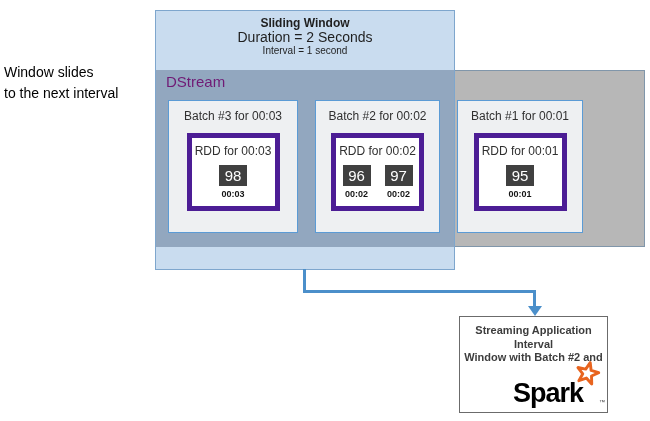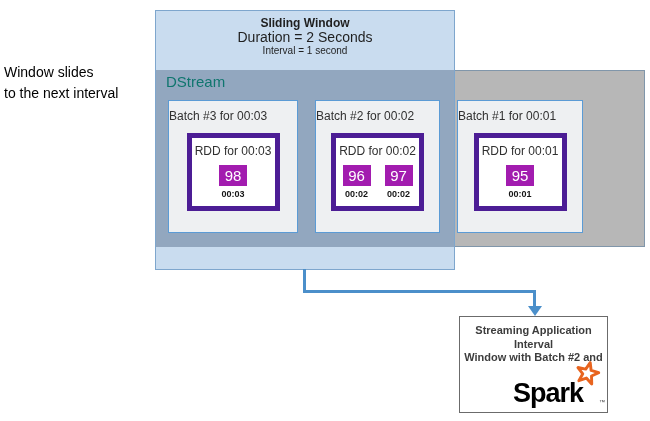--- a/index.html
+++ b/index.html
@@ -20,34 +20,34 @@
   .ov-bottom { left:155px; top:247px; width:300px; height:23px;  background:#c9dcef; }
   .ov-border { left:155px; top:10px;  width:300px; height:260px;
                border:1.5px solid #7ea6cd; background:transparent; }
 
   
   .sw-header { left:155px; top:15px; width:300px; text-align:center; }
   .sw-title    { font-size:12px; font-weight:bold; line-height:16px; color:#1f1f1f; }
   .sw-duration { font-size:14px; line-height:13px; color:#1f1f1f; }
   .sw-interval { font-size:10px; line-height:13px; color:#1f1f1f; }
 
-  .dstream-label { left:166px; top:73px; font-size:15px; color:#0f766e; }
+  .dstream-label { left:166px; top:73px; font-size:15px; color:#701a75; }
 
   
   .batch { top:100px; height:133px; background:#eef0f2; border:1.5px solid #5b9bd5; }
   .batch-3 { left:168px; width:130px; }
   .batch-2 { left:315px; width:125px; }
   .batch-1 { left:457px; width:126px; }
-  .batch-title { text-align:left; margin-top:8px; font-size:12px; color:#303030; }
+  .batch-title { text-align:center; margin-top:8px; font-size:12px; color:#303030; }
   .rdd-box { margin:10px auto 0; width:93px; background:#ffffff;
              border:5px solid #4c1d95; padding:6px 0 7px; }
   .rdd-title { text-align:center; font-size:12px; color:#303030; }
   .cells { display:flex; justify-content:center; gap:14px; margin-top:7px; }
   .cell-col { display:flex; flex-direction:column; align-items:center; }
-  .cell-value { background:#a21caf; color:#ffffff; font-size:15px; line-height:21px;
+  .cell-value { background:#404040; color:#ffffff; font-size:15px; line-height:21px;
                 width:28px; text-align:center; }
   .cell-time { font-size:9px; font-weight:bold; margin-top:3px; color:#141414; }
 
   
   .arrow-seg { background:#4b8fca; }
   .arrow-v1 { left:303px; top:269px; width:3px;   height:23px; }
   .arrow-h  { left:303px; top:290px; width:233px; height:3px; }
   .arrow-v2 { left:533px; top:290px; width:3px;   height:17px; }
   .arrow-head { left:528px; top:306px; width:0; height:0;
                 border-left:7px solid transparent; border-right:7px solid transparent;

